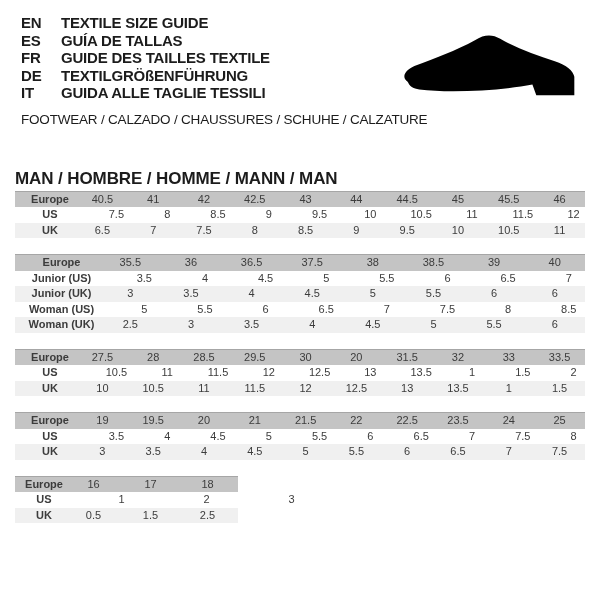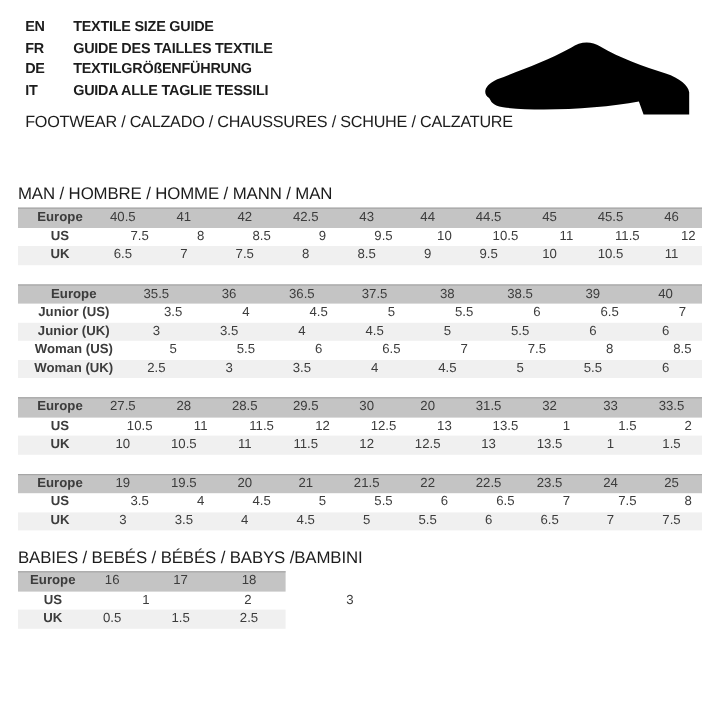--- a/index.html
+++ b/index.html
@@ -15,21 +15,21 @@
     width:600px; height:600px;
     background:var(--page-bg,#ffffff);
     padding:14px 15px 0 15px;
   }
 
   
   .lang-list { margin-left:6px; }
   .lang-row {
     display:flex;
     font-weight:700;
-    font-size:12px;
+    font-size:15px;
     line-height:17.5px;
     letter-spacing:-0.2px;
     color:var(--title-color,#1c1c1c);
     white-space:nowrap;
   }
   .lang-code { width:40px; flex:0 0 40px; }
   .category-title {
     margin-left:6px;
     margin-top:11px;
     font-weight:400;
@@ -43,22 +43,22 @@
     position:absolute;
     top:30px; right:13px;
     width:195px; height:78px;
   }
   .shoe-wrap svg { width:100%; height:100%; display:block; }
 
   
   .tables-container { margin-top:46px; }
   .size-table { margin-bottom:16px; }
   .table-title {
-    font-weight:400;
-    font-size:14px;
+    font-weight:700;
+    font-size:17px;
     line-height:12px;
     letter-spacing:-0.1px;
     color:var(--title-color,#1c1c1c);
     margin-bottom:6px;
     white-space:nowrap;
   }
   .grid { width:570px; }
   .trow {
     display:flex;
     height:15.5px;
@@ -84,20 +84,24 @@
 </style>
 </head>
 <body>
 
 <div class="page">
 
   <div class="lang-list">
       <div class="lang-row">
         <span class="lang-code">EN</span>
         <span class="lang-title">TEXTILE SIZE GUIDE</span>
+      </div>
+      <div class="lang-row">
+        <span class="lang-code">ES</span>
+        <span class="lang-title">GUÍA DE TALLAS</span>
       </div>
       <div class="lang-row">
         <span class="lang-code">FR</span>
         <span class="lang-title">GUIDE DES TAILLES TEXTILE</span>
       </div>
       <div class="lang-row">
         <span class="lang-code">DE</span>
         <span class="lang-title">TEXTILGRÖßENFÜHRUNG</span>
       </div>
       <div class="lang-row">
@@ -308,21 +312,20 @@
             <div class="cell val">5</div>
             <div class="cell val">5.5</div>
             <div class="cell val">6</div>
             <div class="cell val">6.5</div>
             <div class="cell val">7</div>
             <div class="cell val">7.5</div>
           </div>
         </div>
       </section>
       <section class="size-table babies">
-        <div class="table-title">BABIES / BEBÉS / BÉBÉS / BABYS /BAMBINI</div>
         <div class="grid">
           <div class="trow hrow">
             <div class="cell label">Europe</div>
             <div class="cell val">16</div>
             <div class="cell val">17</div>
             <div class="cell val">18</div>
           </div>
           <div class="trow wrow">
             <div class="cell label">US</div>
             <div class="cell val">1</div>

